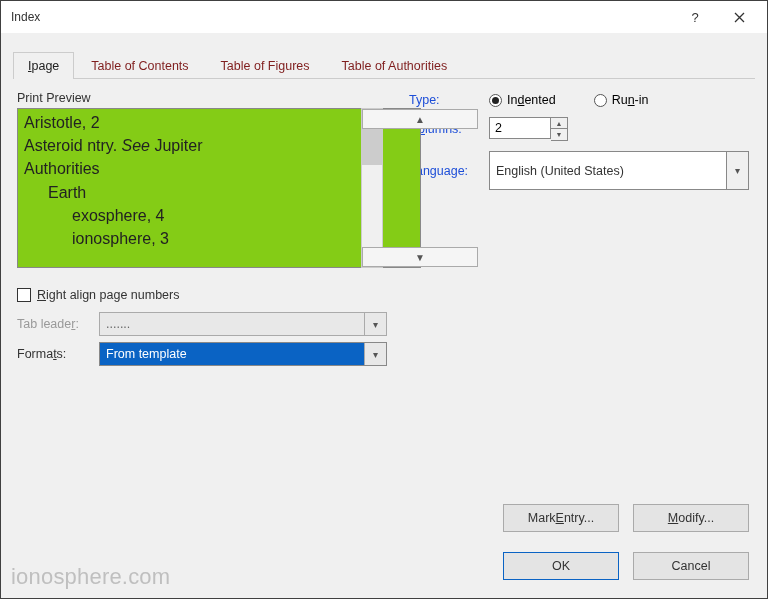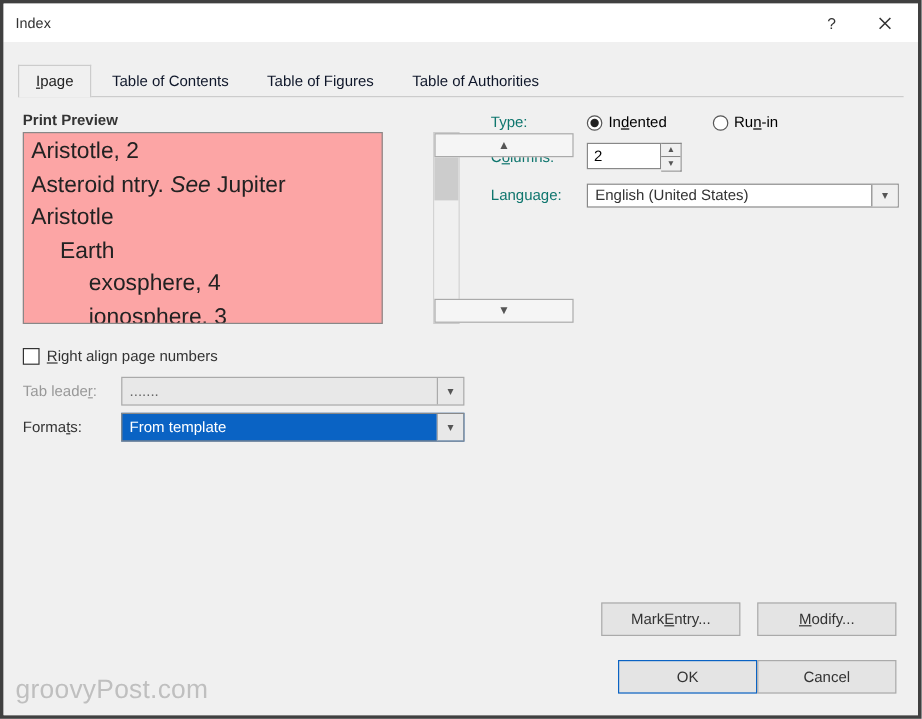--- a/index.html
+++ b/index.html
@@ -1,60 +1,60 @@
 <!DOCTYPE html>
 <html><head>
 <meta charset="utf-8">
 <style>
 * { box-sizing: border-box; font-family: "Segoe UI", Arial, sans-serif; }
 body { margin: 0; background: #fff; width: 768px; height: 599px; overflow: hidden; }
-.dialog { width: 768px; height: 599px; background: #fff; border: 3px solid #404040; position: relative; }
+.dialog { width: 768px; height: 599px; background: #fff; border: 1px solid #404040; position: relative; }
 .titlebar { height: 32px; background: #fff; display: flex; align-items: center; padding: 0 6px 0 10px; font-size: 12px; color: #333; }
 .titlebar .title { flex: 1; }
 .titlebar .tbtn { width: 44px; height: 28px; display: flex; align-items: center; justify-content: center; font-size: 13px; color: #333; }
 .body { background: #f0f0f0; padding: 10px 12px 12px 12px; height: calc(100% - 32px); position: relative; }
 .tabstrip { display: flex; gap: 2px; border-bottom: 1px solid #ccc; margin: 8px 0 0 0; }
-.tab { padding: 6px 14px; font-size: 12.5px; color: #0f172a; border: 1px solid transparent; border-bottom: none; cursor: default; position: relative; top: 1px; }
+.tab { padding: 6px 14px; font-size: 12.5px; color: #7f1d1d; border: 1px solid transparent; border-bottom: none; cursor: default; position: relative; top: 1px; }
 .tab.active { background: #f0f0f0; border-color: #ccc; color: #222; }
 .content { display: flex; gap: 22px; padding: 10px 4px 0 4px; }
 .left { width: 370px; }
 .right { flex: 1; }
-.lbl { font-size: 12.5px; color: #333; margin: 2px 0 3px 0; font-weight: bold; }
+.lbl { font-size: 12.5px; color: #333; margin: 2px 0 3px 0; }
 .preview-wrap { position: relative; }
-.preview { width: 300px; height: 160px; background: #fca5a5; border: 1px solid #888; padding: 2px 6px; font-size: 19px; color: #222; overflow: hidden; line-height: 1.45; }
+.preview { width: 404px; height: 160px; background: #84cc16; border: 1px solid #888; padding: 2px 6px; font-size: 16px; color: #222; overflow: hidden; line-height: 1.45; }
 .preview .l1 { padding-left: 24px; }
 .preview .l2 { padding-left: 48px; }
 .preview .see { font-style: italic; }
 .vscroll { position: absolute; top: 0; right: 4px; width: 22px; height: 160px; background: #f0f0f0; border: 1px solid #ccc; display: flex; flex-direction: column; }
 .vscroll .btn { height: 20px; display: flex; align-items: center; justify-content: center; font-size: 10px; color: #555; background: #f5f5f5; }
 .vscroll .track { flex: 1; background: #f0f0f0; }
 .vscroll .thumb { height: 36px; background: #ccc; margin: 0; }
 .chk-row { display: flex; gap: 6px; margin: 20px 0 10px 0; font-size: 12.5px; color: #333; }
 .chk { width: 14px; height: 14px; border: 1px solid #333; background: #fff; }
 .formrow { display: flex; align-items: center; gap: 10px; margin: 6px 0; font-size: 12.5px; }
 .formrow .l { width: 72px; color: #333; }
 .formrow.disabled .l { color: #999; }
 .combo { flex: 1; height: 24px; border: 1px solid #aaa; background: #e8e8e8; display: flex; align-items: center; padding: 0 6px; font-size: 12.5px; color: #666; position: relative; }
 .combo .dd { position: absolute; right: 0; top: 0; width: 22px; height: 100%; display: flex; align-items: center; justify-content: center; border-left: 1px solid #aaa; color: #555; font-size: 10px; }
 .combo.sel { background: #0a63c4; color: #fff; border-color: #888; }
 .combo.sel .dd { background: #e8e8e8; color: #555; }
 .rightrow { display: flex; align-items: center; font-size: 12.5px; margin: 4px 0 10px 0; }
-.rightrow .l { width: 80px; color: #0f766e; }
+.rightrow .l { width: 80px; color: #1d4ed8; }
 .radio { width: 13px; height: 13px; border: 1px solid #555; border-radius: 50%; display: inline-flex; align-items: center; justify-content: center; margin-right: 5px; background: #fff; }
 .radio .dot { width: 7px; height: 7px; background: #222; border-radius: 50%; }
 .rlabel { margin-right: 38px; }
 .spinpair { display: flex; }
 .numbox { width: 62px; height: 22px; border: 1px solid #888; background: #fff; padding: 0 5px; font-size: 12.5px; display: flex; align-items: center; }
 .spins { display: flex; flex-direction: column; border: 1px solid #888; border-left: none; }
 .spins div { width: 16px; height: 11px; font-size: 7px; display: flex; align-items: center; justify-content: center; background: #f0f0f0; color: #555; }
 .spins div:first-child { border-bottom: 1px solid #888; }
-.langbox { width: 260px; height: 20px; border: 1px solid #888; background: #fff; padding: 0 6px; font-size: 12.5px; display: flex; align-items: center; position: relative; color: #333; }
+.langbox { width: 260px; height: 39px; border: 1px solid #888; background: #fff; padding: 0 6px; font-size: 12.5px; display: flex; align-items: center; position: relative; color: #333; }
 .langbox .dd { position: absolute; right: 0; top: 0; width: 22px; height: 100%; display: flex; align-items: center; justify-content: center; border-left: 1px solid #888; color: #555; font-size: 10px; background: #f0f0f0; }
 .btnrow { position: absolute; right: 18px; bottom: 66px; display: flex; gap: 14px; }
-.btnrow2 { position: absolute; right: 18px; bottom: 18px; display: flex; }
+.btnrow2 { position: absolute; right: 18px; bottom: 18px; display: flex; gap: 14px; }
 .btn { width: 116px; height: 28px; border: 1px solid #aaa; background: #e4e4e4; font-size: 12.5px; color: #333; display: flex; align-items: center; justify-content: center; }
 .btn.primary { border: 1.5px solid #0a63c4; background: #e4e4e4; }
 .watermark { position: absolute; left: 10px; bottom: 8px; font-size: 22px; color: #bfbfbf; font-weight: 400; letter-spacing: 0.2px; }
 .und { text-decoration: underline; }
 </style>
 </head>
 <body>
 
 <div class="dialog">
   <div class="titlebar">
@@ -74,21 +74,21 @@
       <div class="tab">Table of Authorities</div>
     </div>
 
     <div class="content">
       <div class="left">
         <div class="lbl">Print Preview</div>
         <div class="preview-wrap">
           <div class="preview">
             <div>Aristotle, 2</div>
             <div><span>Asteroid ntry. </span><span class="see">See</span><span> Jupiter</span></div>
-            <div>Aristotle</div>
+            <div>Authorities</div>
             <div class="l1">Earth</div>
             <div class="l2">exosphere, 4</div>
             <div class="l2">ionosphere, 3</div>
           </div>
           <div class="vscroll">
             <div class="btn">▲</div>
             <div class="track">
                 <div class="thumb"></div>
               </div>
             <div class="btn">▼</div>
@@ -149,15 +149,15 @@
 
     <div class="btnrow">
       <div class="btn">Mark <span class="und">E</span>ntry...</div>
       <div class="btn"><span class="und">M</span>odify...</div>
     </div>
     <div class="btnrow2">
       <div class="btn primary">OK</div>
       <div class="btn">Cancel</div>
     </div>
 
-    <div class="watermark">groovyPost.com</div>
+    <div class="watermark">ionosphere.com</div>
   </div>
 </div>
 
 </body></html>

